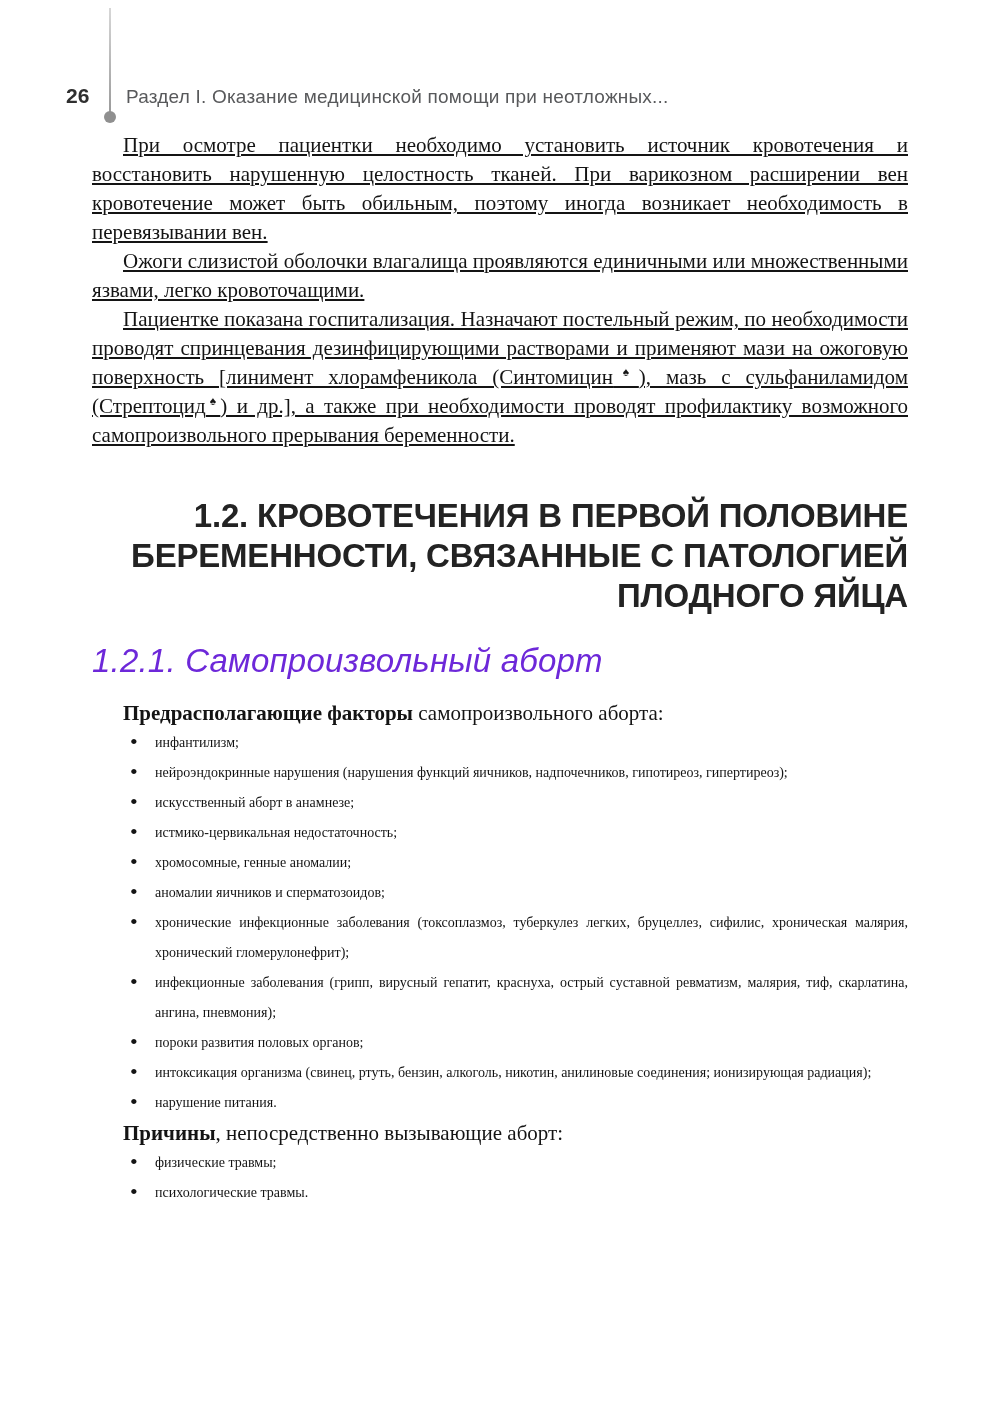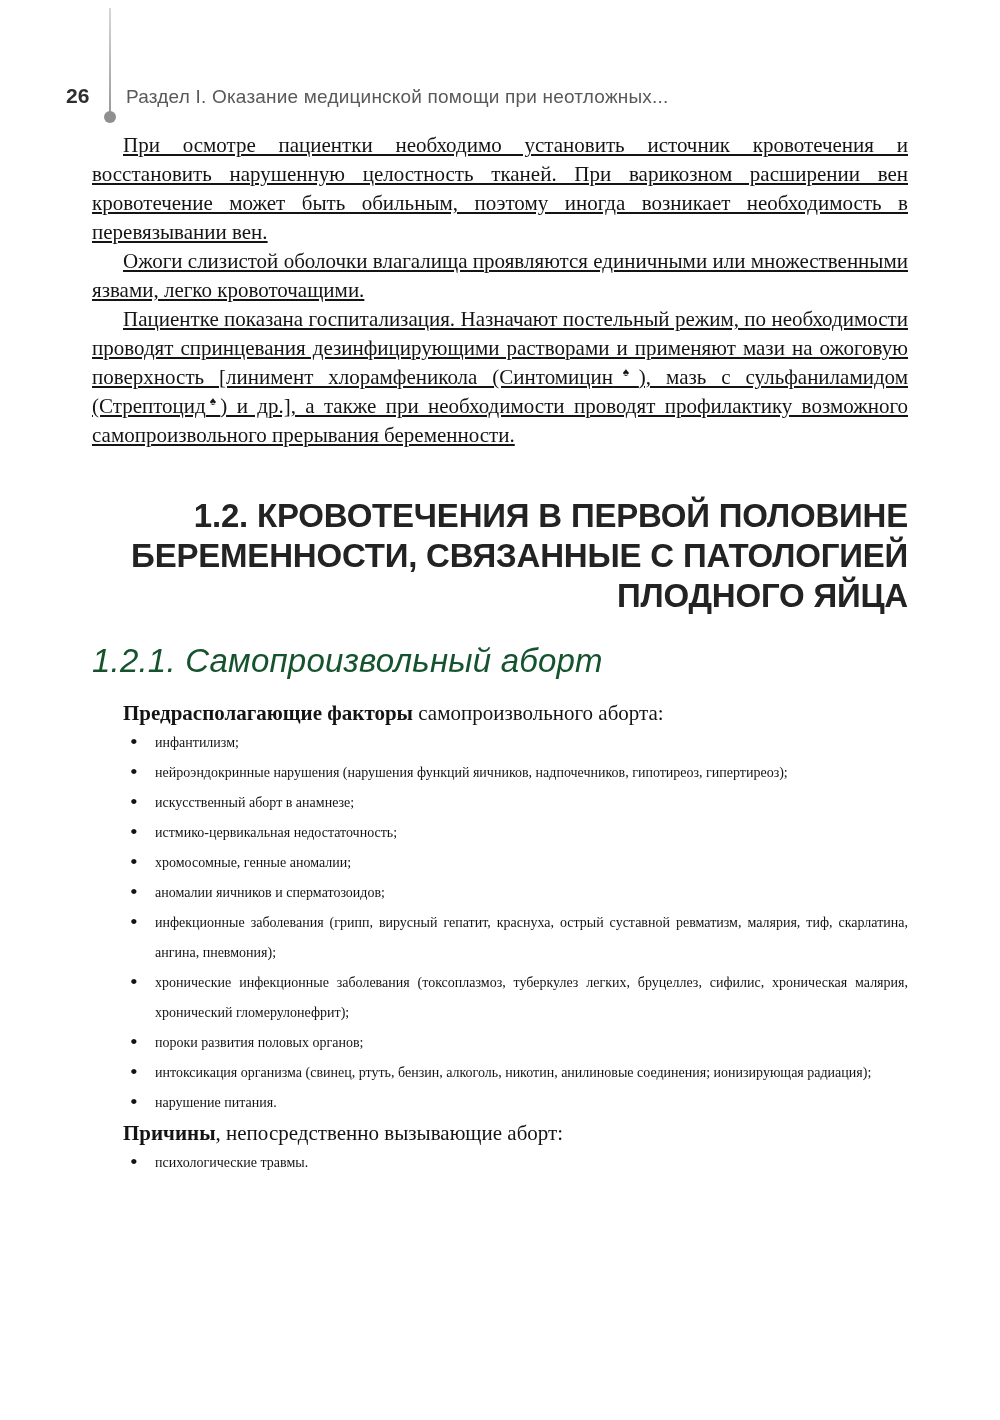--- a/index.html
+++ b/index.html
@@ -55,21 +55,21 @@
     font-size: 33px; line-height: 40px;
     letter-spacing: -0.2px;
     color: #232323;
     margin: 46px 0 0 0;
     text-align: right;
   }
   h3.subsection-heading {
     font-family: "Liberation Sans", sans-serif;
     font-style: italic; font-weight: 400;
     font-size: 33px; line-height: 38px;
-    color: #14532d;
+    color: #6d28d9;
     margin: 26px 0 0 0;
     letter-spacing: 0.2px;
   }
 
   p.lead-par {
     margin: 18px 0 0 0; text-indent: 31px;
     font-size: 21px; line-height: 30px;
     text-align: justify;
   }
   p.lead-par b { font-weight: 700; }
@@ -115,27 +115,28 @@
 
     <p class="lead-par"><b>Предрасполагающие факторы</b><span> самопроизвольного аборта:</span></p>
 
     <ul class="dot-list">
       <li>инфантилизм;</li>
       <li>нейроэндокринные нарушения (нарушения функций яичников, надпочечников, гипотиреоз, гипертиреоз);</li>
       <li>искусственный аборт в анамнезе;</li>
       <li>истмико-цервикальная недостаточность;</li>
       <li>хромосомные, генные аномалии;</li>
       <li>аномалии яичников и сперматозоидов;</li>
+      <li>хронические инфекционные заболевания (токсоплазмоз, туберкулез легких, бруцеллез, сифилис, хроническая малярия, хронический гломерулонефрит);</li>
       <li>инфекционные заболевания (грипп, вирусный гепатит, краснуха, острый суставной ревматизм, малярия, тиф, скарлатина, ангина, пневмония);</li>
-      <li>хронические инфекционные заболевания (токсоплазмоз, туберкулез легких, бруцеллез, сифилис, хроническая малярия, хронический гломерулонефрит);</li>
       <li>пороки развития половых органов;</li>
       <li>интоксикация организма (свинец, ртуть, бензин, алкоголь, никотин, анилиновые соединения; ионизирующая радиация);</li>
       <li>нарушение питания.</li>
     </ul>
 
     <p class="lead-par tight"><b>Причины</b><span>, непосредственно вызывающие аборт:</span></p>
 
     <ul class="dot-list">
+      <li>физические травмы;</li>
       <li>психологические травмы.</li>
     </ul>
 
   </div>
 </div>
 
 </body></html>

